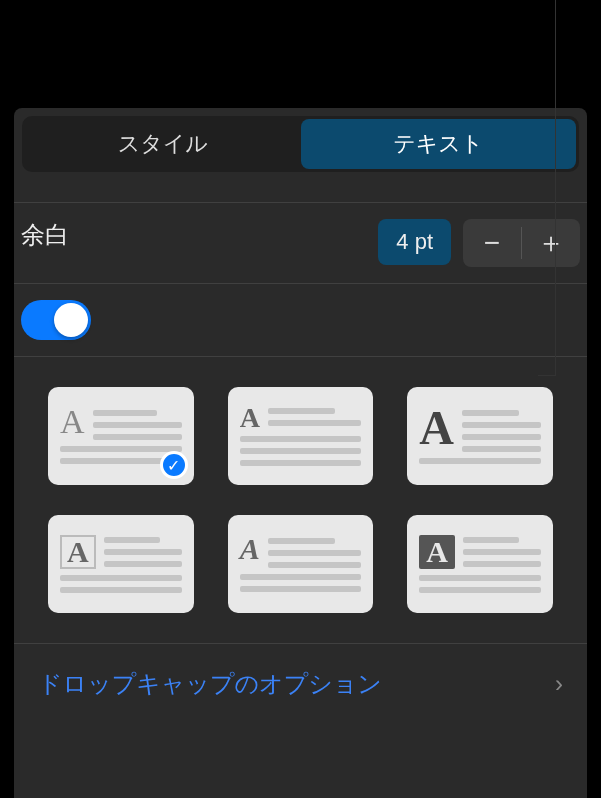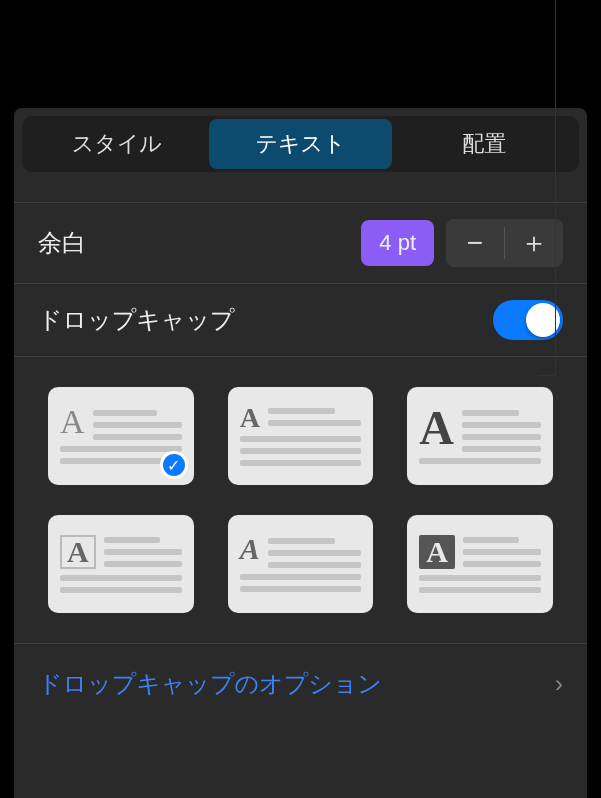--- a/index.html
+++ b/index.html
@@ -43,31 +43,31 @@
       background: #0c4a6e;
       color: #fff;
     }
     .divider-top {
       height: 1px;
       background: #404040;
       margin-top: 30px;
     }
     .row {
       display: flex;
-      align-items: center;
-      padding: 16px 24px;
+      align-items: flex-start;
+      padding: 16px 7px;
       border-bottom: 1px solid #404040;
     }
     .row-label {
       flex: 1;
       font-size: 24px;
       color: #eee;
     }
     .value-badge {
-      background: #8b5cf6;
+      background: #0c4a6e;
       border-radius: 8px;
       padding: 10px 18px;
       font-size: 22px;
       color: #eee;
       margin-right: 12px;
       min-width: 72px;
       text-align: center;
     }
     .stepper {
       display: flex;
@@ -217,38 +217,36 @@
   </style>
 </head>
 <body>
 
 <div class="callout-line"></div>
 
 <div class="panel">
   <div class="tabs">
     <div class="tab">スタイル</div>
     <div class="tab active">テキスト</div>
-    <div class="tab">配置</div>
   </div>
 
   <div class="divider-top"></div>
 
   <div class="row">
     <div class="row-label">余白</div>
     <div class="value-badge">4 pt</div>
     <div class="stepper">
       <div class="stepper-btn">−</div>
       <div class="stepper-divider"></div>
       <div class="stepper-btn">＋</div>
     </div>
   </div>
 
 
   <div class="row">
-    <div class="row-label">ドロップキャップ</div>
     <div class="toggle"></div>
   </div>
 
   <div class="grid">
 
     <div class="cell s1">
       <div class="thumb-lines">
         <div class="thumb-letter">A</div>
         <div class="thumb-linestack">
           <div class="line short"></div>

